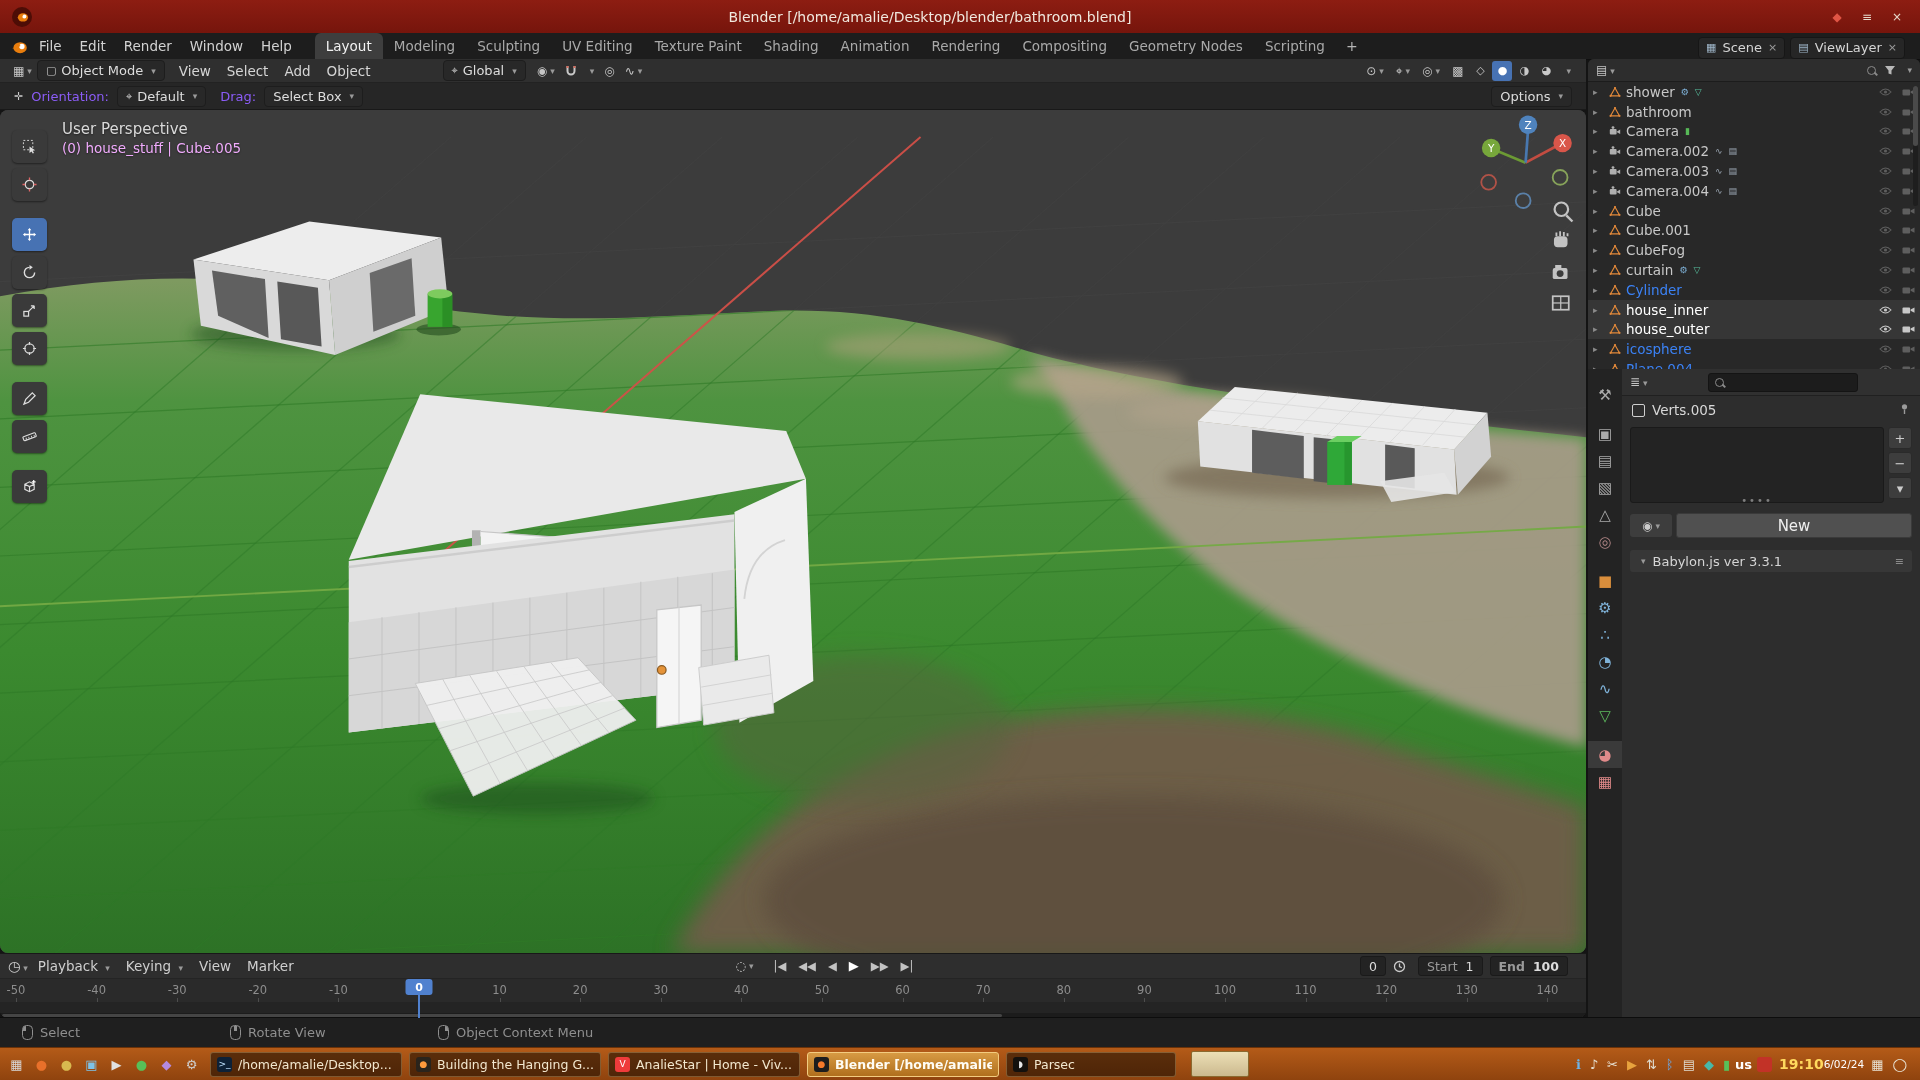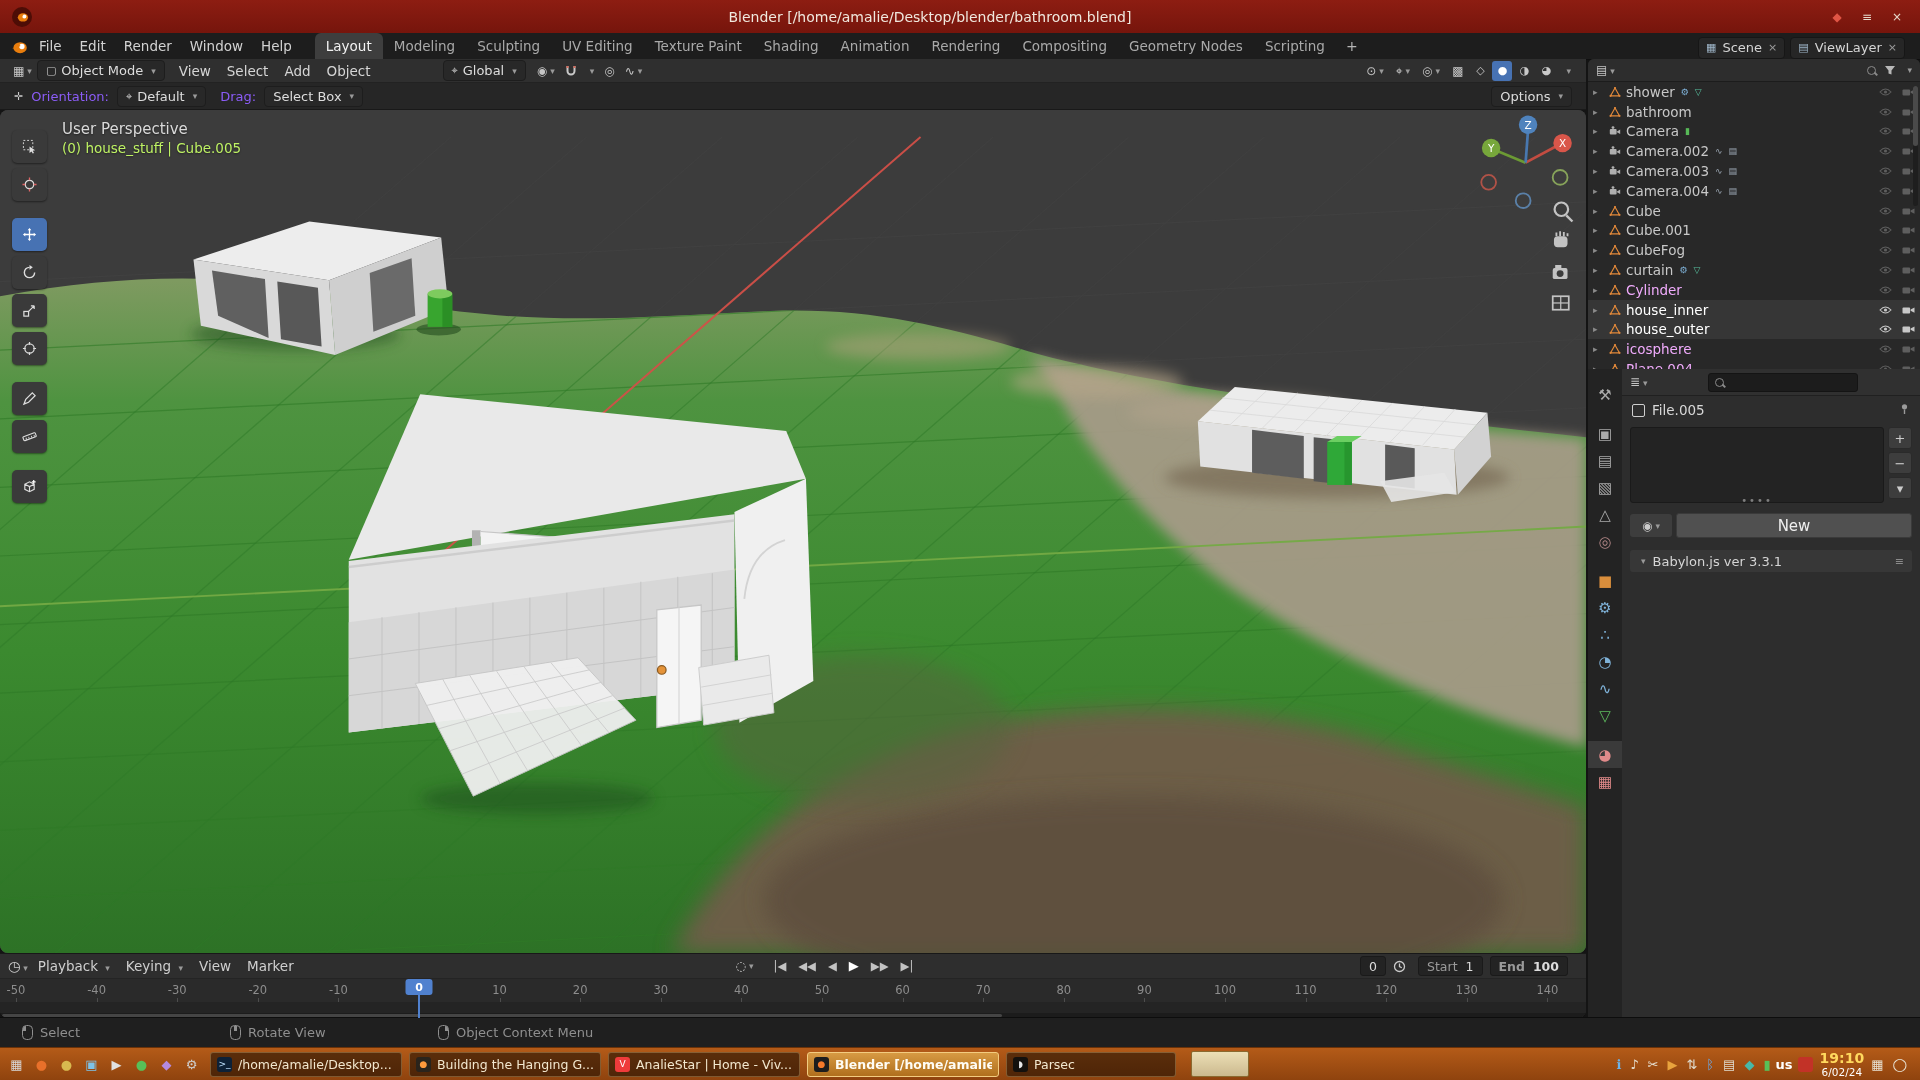--- a/index.html
+++ b/index.html
@@ -43,38 +43,38 @@
   .shade-btn.on{background:#4772b3;color:#fff;}
   
   #tool-settings{position:absolute;left:0;top:83px;width:1586px;height:27px;background:#262626;border-bottom:1px solid #191919;
     display:flex;align-items:center;padding-left:14px;box-sizing:border-box;gap:8px;font-size:13px;}
   #tool-settings .lab{color:#8b5cf6;}
   #tool-settings .opt{margin-left:auto;margin-right:14px;}
   
   #viewport{position:absolute;left:0;top:110px;width:1586px;height:843px;background:#3c3c3c;overflow:hidden;border-radius:8px;}
   #scene{position:absolute;left:0;top:0;width:100%;height:100%;}
   .vp-label{position:absolute;left:62px;top:10px;color:#dadada;font-size:15px;text-shadow:0 1px 2px rgba(0,0,0,.45);}
-  .vp-sub{position:absolute;left:62px;top:30px;color:#bef264;font-size:13.5px;text-shadow:0 1px 2px rgba(0,0,0,.45);}
+  .vp-sub{position:absolute;left:62px;top:30px;color:#f0abfc;font-size:13.5px;text-shadow:0 1px 2px rgba(0,0,0,.45);}
   #vp-tools{position:absolute;left:12px;top:20px;display:flex;flex-direction:column;gap:5px;}
   .tool-btn{width:35px;height:33px;background:#3a3a3a;border-radius:5px;display:flex;align-items:center;justify-content:center;
     box-shadow:0 1px 2px rgba(0,0,0,.45);}
   .tool-btn.active{background:#4772b3;}
   .tb-gap{height:7px;}
   
   #outliner{position:absolute;left:1588px;top:59px;width:332px;height:310px;background:#282828;display:flex;flex-direction:column;
     border-radius:6px 6px 0 0;overflow:hidden;}
   .ol-header{height:22px;background:#2d2d2d;border-bottom:1px solid #1c1c1c;display:flex;align-items:center;padding:0 8px;gap:8px;
     font-size:12px;color:#c5c5c5;flex:none;}
   .ol-header .sp{flex:1;}
   #ol-rows{flex:1;overflow:hidden;position:relative;}
   .ol-row{height:19.8px;display:flex;align-items:center;padding:0 5px;font-size:13.5px;color:#c8c8c8;gap:4px;}
   .ol-row .exp{color:#8a8a8a;font-size:9px;width:11px;flex:none;}
   .oicon{width:14px;display:flex;justify-content:center;flex:none;}
   .oname{white-space:nowrap;}
-  .ol-row.dim .oname{color:#f0abfc;}
+  .ol-row.dim .oname{color:#3b82f6;}
   .ol-row.bright{background:#363636;}
   .ol-row.bright .oname{color:#ffffff;}
   .bdg{font-size:9px;margin-left:2px;}
   .ol-toggles{margin-left:auto;display:flex;gap:10px;color:#5e5e5e;align-items:center;}
   .ol-row.bright .ol-toggles{color:#c8c8c8;}
   .ol-scrollbar{position:absolute;right:2px;top:4px;width:5px;height:120px;background:#1e1e1e;border-radius:3px;}
   .ol-scrollbar i{display:block;width:5px;height:60px;background:#4a4a4a;border-radius:3px;}
   
   #properties{position:absolute;left:1588px;top:369px;width:332px;height:648px;background:#2d2d2d;display:flex;overflow:hidden;}
   #ptabs{width:34px;background:#232323;display:flex;flex-direction:column;align-items:stretch;padding-top:12px;flex:none;}
@@ -146,21 +146,21 @@
     display:flex;align-items:center;gap:6px;padding:0 6px;color:#f2e7cf;font-size:12.5px;box-sizing:border-box;font-family:inherit;}
   .win-btn:last-child{width:170px;}
   .win-btn .wlabel{white-space:nowrap;overflow:hidden;flex:1;text-align:left;}
   .win-btn.active{background:linear-gradient(#d79a43,#b06f1d);border-color:#f3cc80;color:#fffdf5;font-weight:bold;}
   .win-icon{width:15px;height:15px;border-radius:3px;flex:none;display:flex;align-items:center;justify-content:center;font-size:9px;}
   .beige{width:56px;height:24px;background:linear-gradient(#ecdfb6,#cbb98e);border:1px solid #8a6a30;border-radius:2px;margin-left:12px;}
   #tb-tray{margin-left:auto;display:flex;align-items:center;gap:9px;}
   .tray-icon{font-size:13px;}
   .kb{font-weight:bold;color:#ffffff;font-size:13px;margin:0 2px;}
   .redbadge{width:15px;height:15px;background:#c23227;border-radius:3px;}
-  .clock{display:flex;flex-direction:column;align-items:center;line-height:1.15;margin:0 4px;}
+  .clock{display:flex;align-items:center;line-height:1.15;margin:0 4px;}
   .clock .t{color:#ffd95e;font-weight:bold;font-size:14px;}
   .clock .d{color:#ffffff;font-size:10.5px;}
   #tb-extra{display:flex;align-items:center;gap:9px;margin-right:8px;}
 </style>
 </head>
 <body>
 
 <div id="screen">
 
   <div id="titlebar">
@@ -867,21 +867,21 @@
     <div class="pcontent">
       <div class="pc-header">
         <span>≣<span class="caret">▾</span></span>
         <span class="searchbox">
           <span class="mag"></span>
           <input style="">
         </span>
       </div>
       <div class="breadcrumb">
         <span class="bc-box"></span>
-        <span>File.005</span>
+        <span>Verts.005</span>
         <span class="pin">
           <svg width="11" height="12" viewBox="0 0 11 12">
               <circle cx="5.5" cy="3.8" r="2.6" fill="#9a9a9a"></circle>
               <path d="M5.5 6.5 V11" stroke="#9a9a9a" stroke-width="1.4"></path>
             </svg>
         </span>
       </div>
       <div class="slot-row">
         <div class="slot-box">
           <span class="grip">••••</span>

